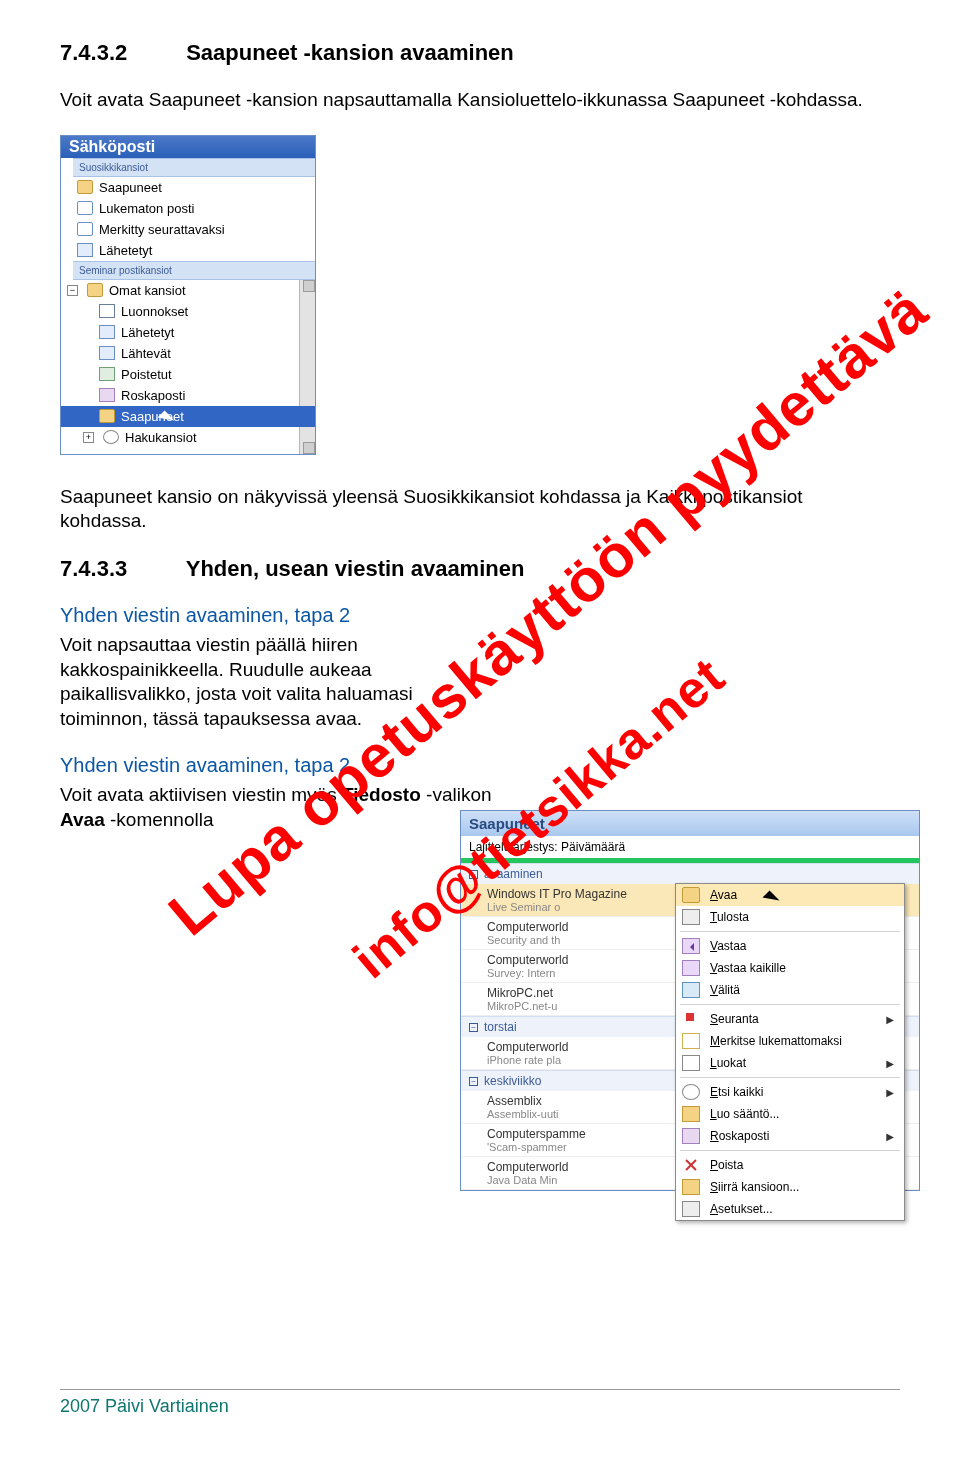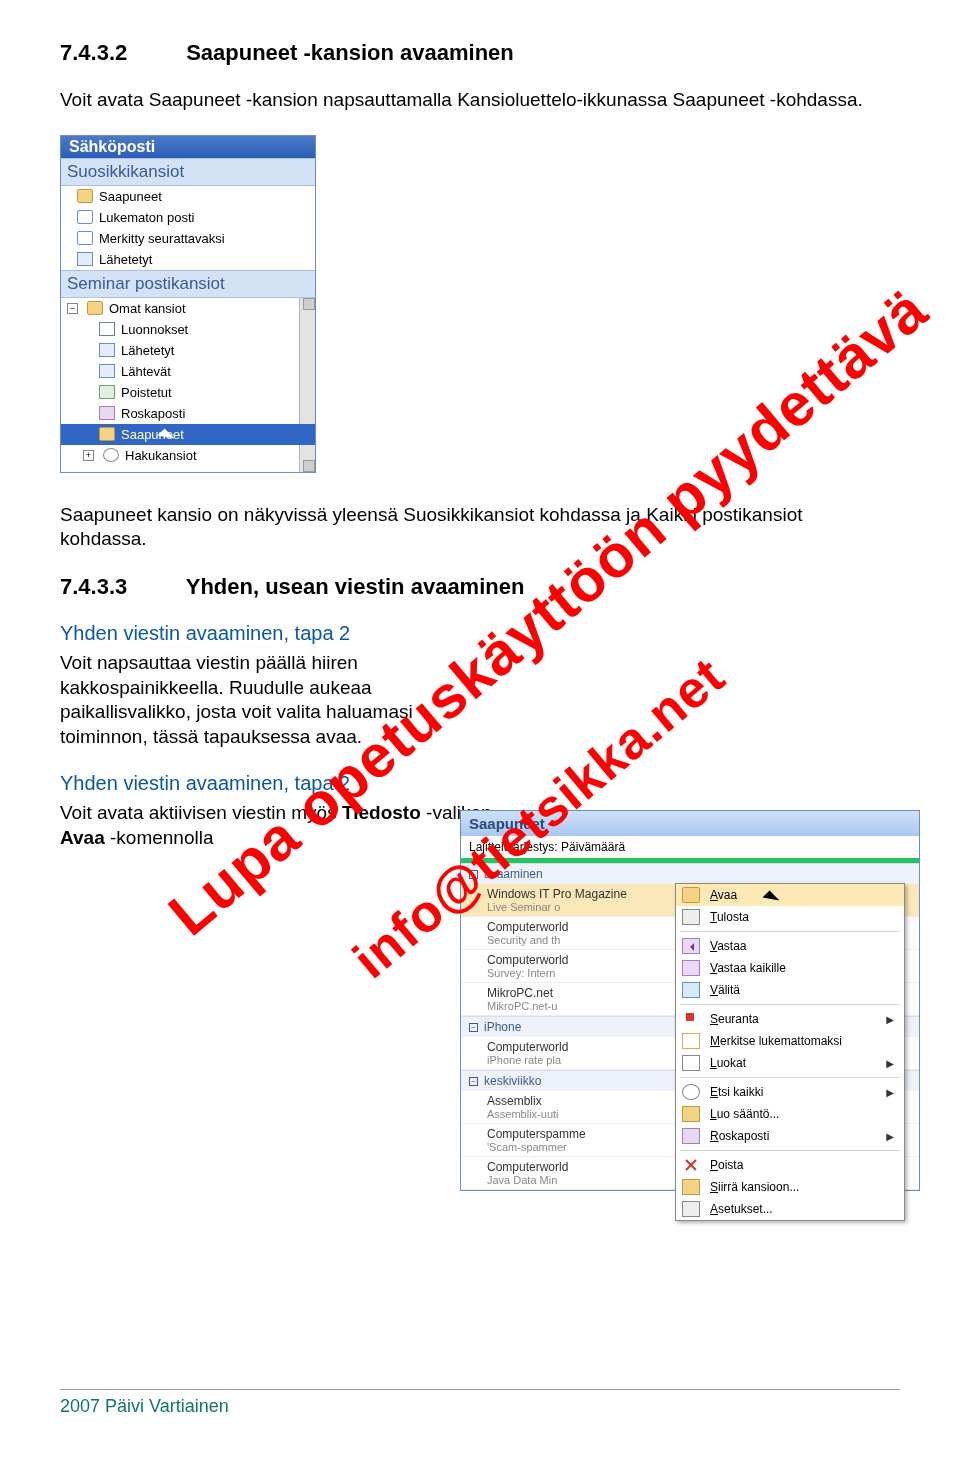--- a/index.html
+++ b/index.html
@@ -61,24 +61,25 @@
   .ol-panel .hdr {
     background:linear-gradient(#4c79c8,#2a5fb8);
     color:#fff;
     font-weight:bold;
     padding:2px 8px;
     font-size:16px;
   }
   .ol-panel .sub {
     background:#d4e2f5;
     color:#3a5b99;
-    font-size:17px;
+    font-size:10px;
     padding:3px 6px;
     border-top:1px solid #a9c3e8;
     border-bottom:1px solid #a9c3e8;
+    margin-left:12px;
   }
   .ol-panel ul { list-style:none; }
   .ol-panel ul li {
     display:flex;
     align-items:center;
     gap:6px;
     padding:3px 6px 3px 16px;
     white-space:nowrap;
     position:relative;
   }
@@ -330,21 +331,21 @@
       <div class="msg">
         <div class="t1">Computerworld</div>
         <div class="t2">Survey: Intern</div>
       </div>
       <div class="msg">
         <div class="t1">MikroPC.net</div>
         <div class="t2">MikroPC.net-u</div>
       </div>
       <div class="grp">
         <span class="minus">−</span>
-        <span>iPhone</span>
+        <span>torstai</span>
       </div>
       <div class="msg">
         <div class="t1">Computerworld</div>
         <div class="t2">iPhone rate pla</div>
       </div>
       <div class="grp">
         <span class="minus">−</span>
         <span>keskiviikko</span>
       </div>
       <div class="msg">

